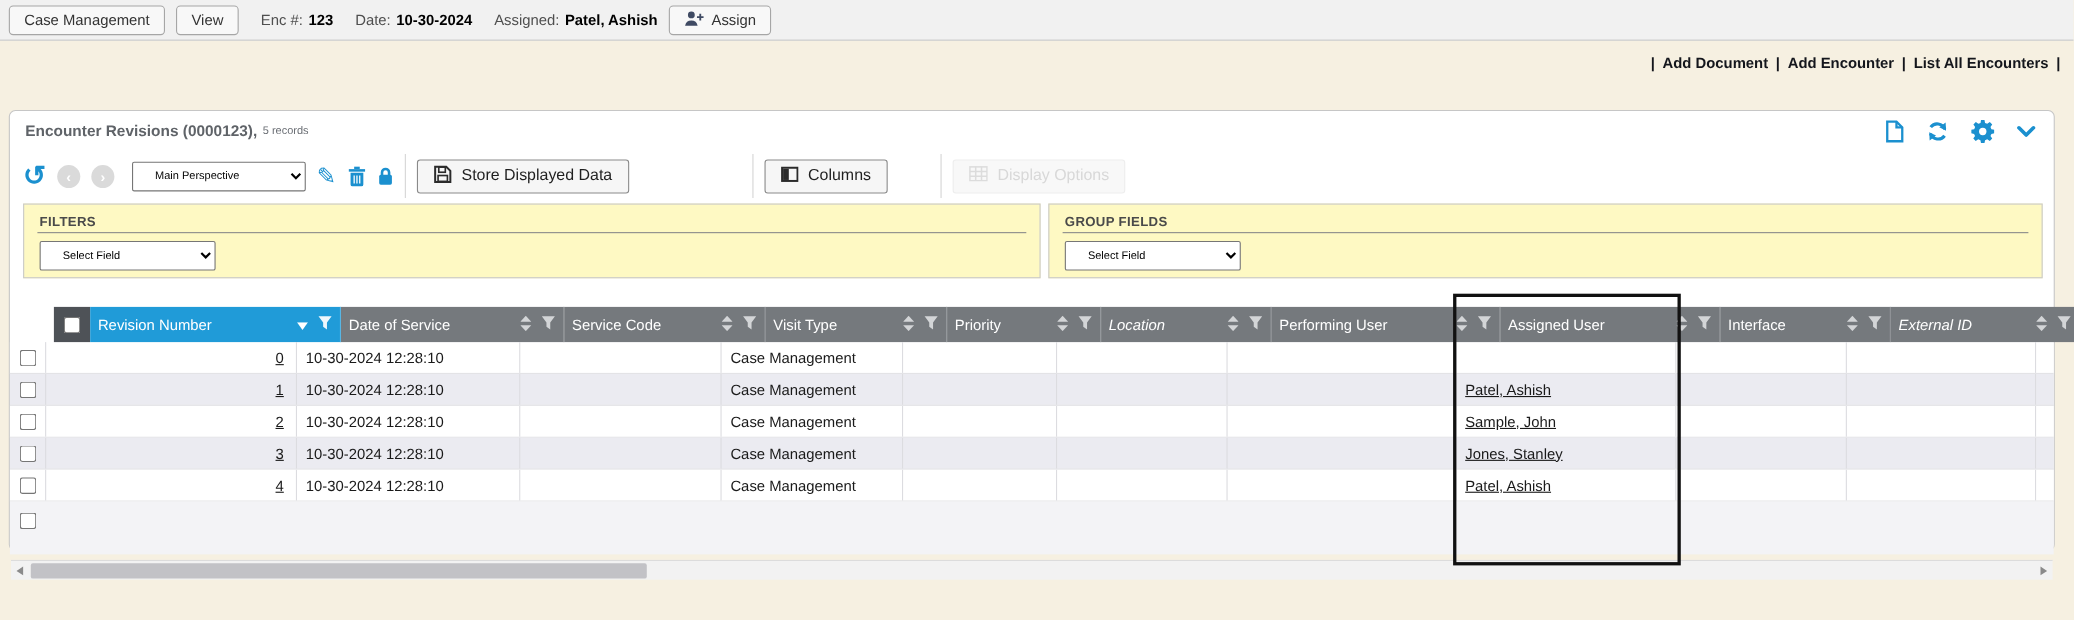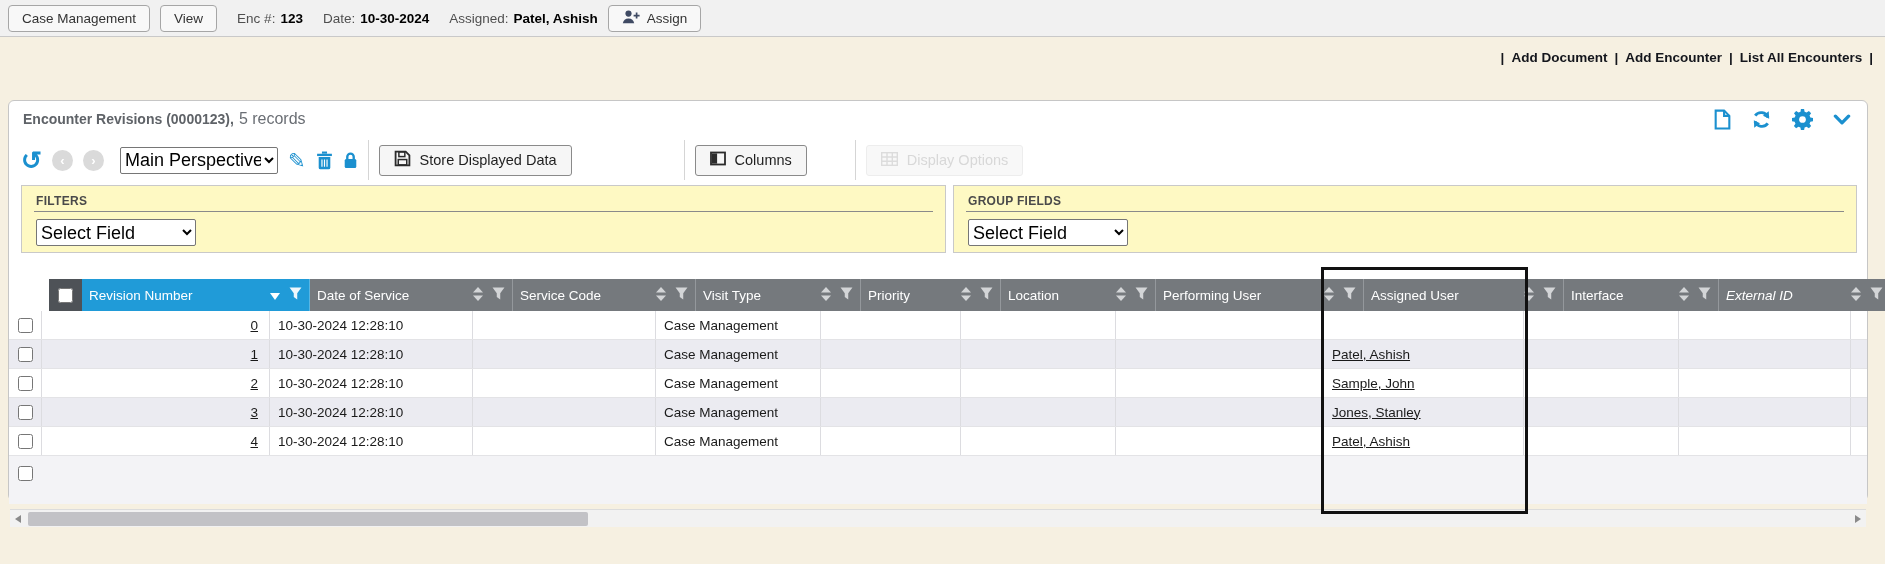--- a/index.html
+++ b/index.html
@@ -24,36 +24,36 @@
   .quicklinks a { color:#14161c; text-decoration:none; cursor:pointer; }
   .ql-sep { color:#14161c; }
 
   
   .panel { position:absolute; top:100px; left:8px; width:1860px; height:401px;
     background:#fff; border:1px solid #c6c6c6; border-radius:6px; }
 
   .p-title { position:absolute; top:0; left:0; right:0; height:36px;
     display:flex; align-items:center; padding:0 14px; }
   .p-title-text { font-weight:bold; color:#5f6368; font-size:14px; }
-  .p-title-records { color:#6a6e74; font-size:16px; margin-left:5px;text-align:right; }
+  .p-title-records { color:#6a6e74; font-size:10px; margin-left:5px;text-align:right; }
   .p-title-icons { margin-left:auto; display:flex; align-items:center; gap:20px;
     color:#1b90cf; padding-right:2px; }
   .p-title-icons .ticon { cursor:pointer; display:flex; align-items:center; }
 
   
   .p-toolbar { position:absolute; top:36px; left:0; right:0; height:46px;
     display:flex; align-items:center; padding-left:12px; gap:10px; }
   .undo-glyph { font-size:25px; font-weight:bold; color:#1b90cf; line-height:1;
     cursor:pointer; }
   .nav-circle { width:21px; height:21px; border-radius:50%; background:#dadada;
     color:#fff; font-weight:bold; font-size:13px; display:flex; align-items:center;
     justify-content:center; cursor:default; }
   select { height:27px; border:1px solid #767676; border-radius:2px;
-    background:#fff; font-family:"Liberation Sans", sans-serif; font-size:18px;
-    padding:0 0; }
+    background:#fff; font-family:"Liberation Sans", sans-serif; font-size:10px;
+    padding:0 16px; }
   .perspective-select { width:158px; margin-left:6px; }
   .pencil-glyph { font-size:21px; color:#1b90cf; cursor:pointer; line-height:1; }
   .tool-icon { cursor:pointer; display:flex; align-items:center; }
   .v-div { width:1px; height:40px; background:#d5d5d5; }
   .bar-btn { display:flex; align-items:center; gap:9px; background:#f6f6f6;
     border:1px solid #8a8a8a; border-radius:3px; height:31px; padding:0 14px;
     font-size:14.5px; color:#1f1f1f; cursor:pointer; }
   .bar-btn.disabled { background:#f8f8f8; border-color:#ededed; color:#d8d8d8;
     cursor:default; }
   .div-gap1 { margin-left:102px; }
@@ -80,21 +80,21 @@
   .th-icons { display:flex; align-items:center; gap:9px; color:#d3d5d7; }
   .th-sorted .th-icons { color:#eef7fc; }
   .th.last { border-right:none; overflow:hidden; }
 
   .c0 { width:33px; flex:none; }
   .c1 { width:228px; flex:none; }
   .c2 { width:203px; flex:none; }
   .c3 { width:183px; flex:none; }
   .c4 { width:165px; flex:none; }
   .c5 { width:140px; flex:none; }
-  .c6 { width:155px; flex:none; }
+  .c6 { width:155px; flex:none;font-style:italic; }
   .c7 { width:208px; flex:none; }
   .c8 { width:200px; flex:none; }
   .c9 { width:155px; flex:none; }
   .c10 { width:172px; flex:none;font-style:italic; }
   .c11 { flex:1; min-width:0; }
 
   .trow { display:flex; height:29px; background:#fff;
     border-bottom:1px solid #e3e3e6; }
   .trow.alt { background:#ebebf1; }
   .td { display:flex; align-items:center; padding:0 8px;

